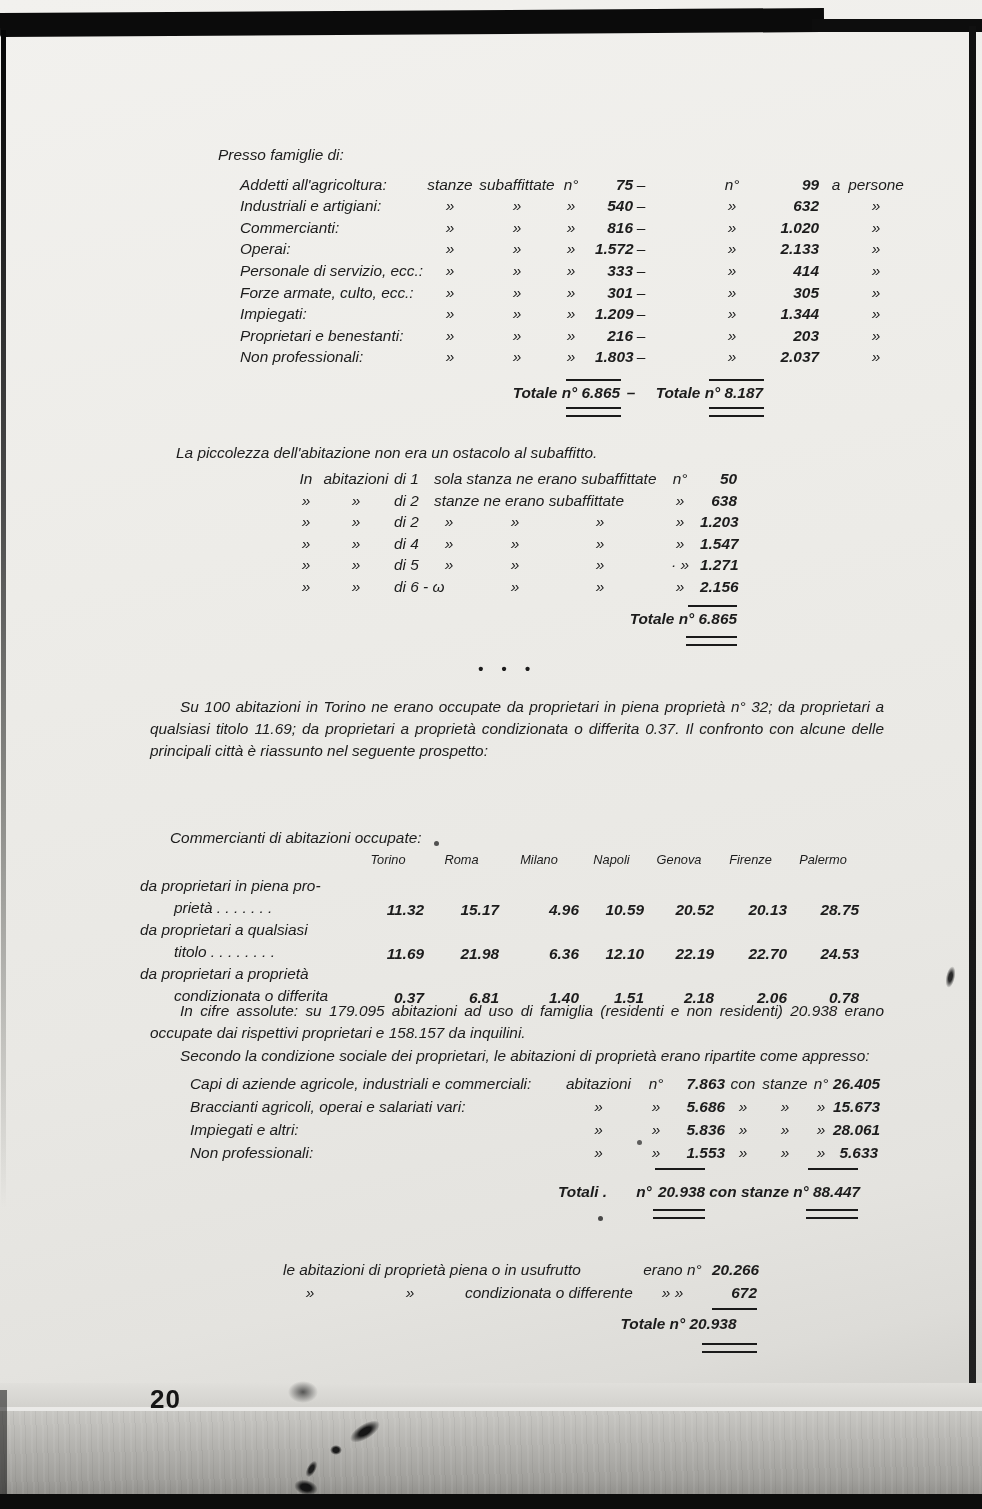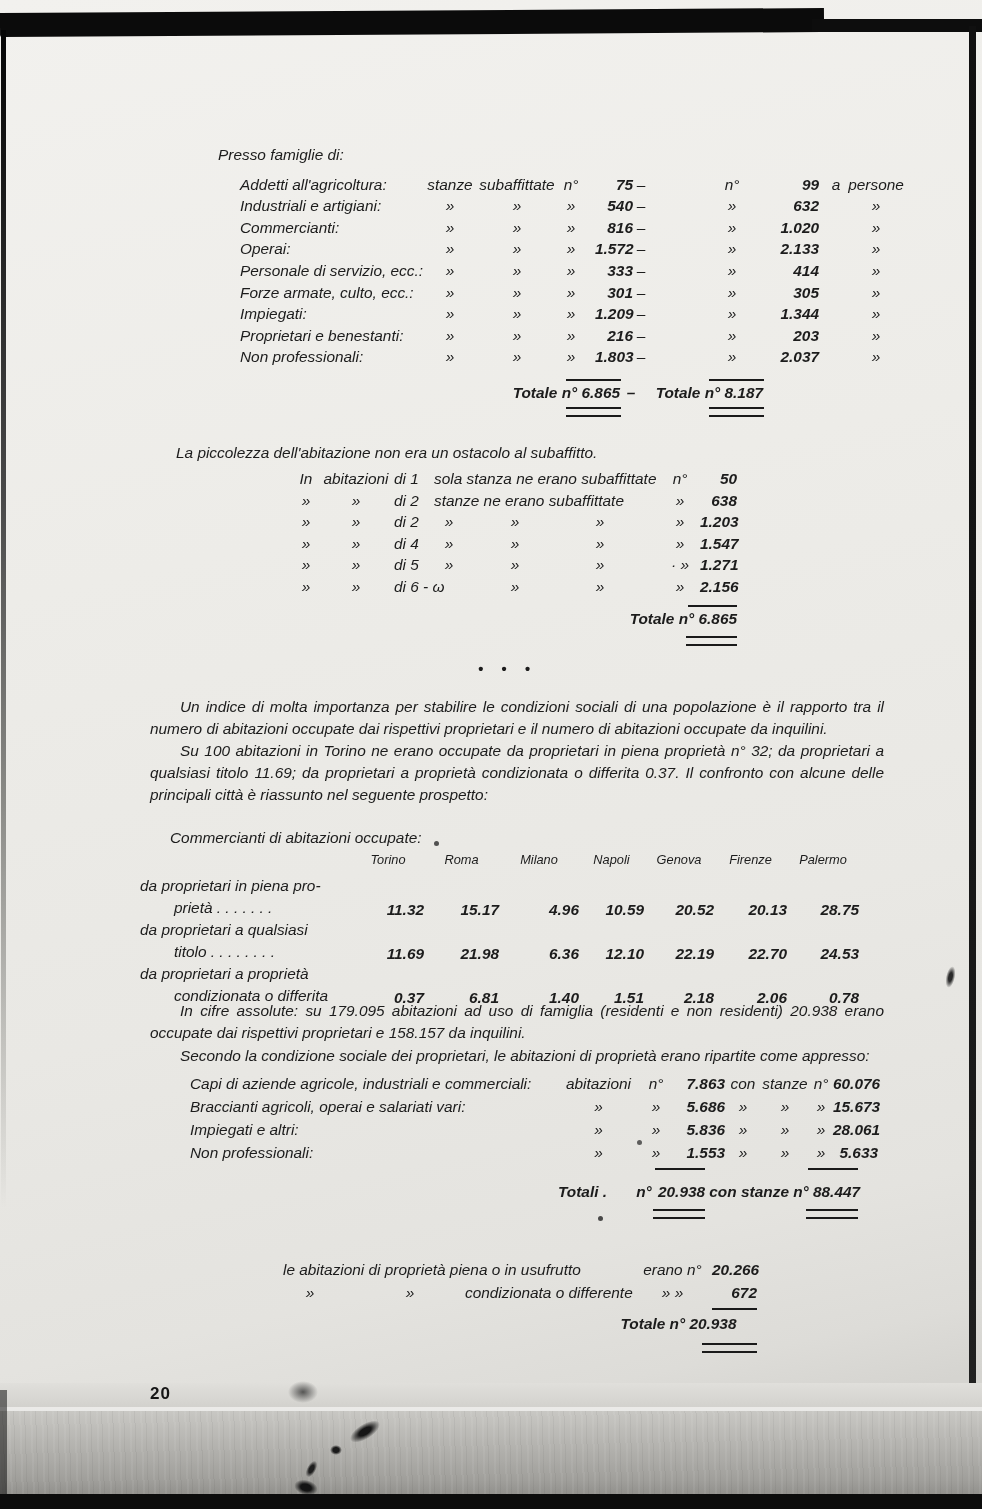--- a/index.html
+++ b/index.html
@@ -18,21 +18,21 @@
   .edge-right{left:969px;top:26px;width:7px;height:1462px;background:linear-gradient(to bottom,#101010 0%,#161616 55%,#1d1d1d 85%,#242424 100%);box-shadow:-9px 0 12px -5px rgba(0,0,0,0.18);}
   .edge-left{left:1px;top:30px;width:5px;height:1240px;background:linear-gradient(to bottom,#050505 0%,#1c1c1c 14%,#4a4a4a 38%,#8a8a86 62%,rgba(150,150,146,0) 95%);}
   
   .band-fold{left:0;top:1383px;width:982px;height:30px;background:linear-gradient(#e0dfdb,#cfceca);}
   .band-lightline{left:0;top:1407px;width:982px;height:4px;background:rgba(255,255,255,0.55);}
   .band-dark{left:0;top:1411px;width:982px;height:86px;background:linear-gradient(#c8c7c3,#a09f9b 80%,#8f8e8a 100%);}
   .band-noise{left:0;top:1411px;width:982px;height:86px;opacity:.25;
     background:repeating-linear-gradient(88deg,rgba(255,255,255,.25) 0 2px,rgba(0,0,0,0) 2px 5px,rgba(0,0,0,.18) 5px 6px,rgba(0,0,0,0) 6px 11px);}
   .band-black{left:0;top:1494px;width:982px;height:15px;background:#0c0c0c;}
   .band-leftdark{left:0;top:1390px;width:7px;height:119px;background:rgba(18,18,18,.55);}
-  .page-number{left:150px;top:1384px;font-style:normal;font-weight:bold;font-size:17px;color:#151515;letter-spacing:1px;}
+  .page-number{left:150px;top:1384px;font-style:normal;font-weight:bold;font-size:26px;color:#151515;letter-spacing:1px;}
   
   .srule{position:absolute;height:2px;background:#1a1a1a;}
   .drule{position:absolute;height:6px;border-top:2px solid #1a1a1a;border-bottom:2px solid #1a1a1a;}
   
   .s1-heading{left:218px;top:146px;}
   .s1-rows{left:240px;top:172px;}
   .s1r{height:21.6px;align-items:flex-end;}
   .s1 .w-lab{width:185px;}
   .s1 .w-u1{width:50px;}
   .s1 .w-u2{width:84px;}
@@ -316,21 +316,20 @@
         <span class="c w-v tr num">2.156</span>
       </div>
   </div>
   <div class="srule" style="left:688px;top:605px;width:49px;"></div>
   <div class="abs s2-total">Totale n° 6.865</div>
   <div class="drule" style="left:686px;top:636px;width:51px;"></div>
 
   <div class="abs sep">• • •</div>
 
   <div class="abs pblock pb1">
-    <p>Un indice di molta importanza per stabilire le condizioni sociali di una popolazione è il rapporto tra il numero di abitazioni occupate dai rispettivi proprietari e il numero di abitazioni occupate da inquilini.</p>
     <p>Su 100 abitazioni in Torino ne erano occupate da proprietari in piena proprietà n° 32; da proprietari a qualsiasi titolo 11.69; da proprietari a proprietà condizionata o differita 0.37. Il confronto con alcune delle principali città è riassunto nel seguente prospetto:</p>
   </div>
 
   <div class="abs tbl-caption">Commercianti di abitazioni occupate:</div>
   <div class="abs tbl">
     <div class="r tblh">
         <span class="c tl-sp"></span>
         <span class="c col0 tc">Torino</span>
         <span class="c col1 tc">Roma</span>
         <span class="c col2 tc">Milano</span>
@@ -378,21 +377,21 @@
 
   <div class="abs s4-rows s4">
     <div class="r s4r">
         <span class="c w-lab">Capi di aziende agricole, industriali e commerciali:</span>
         <span class="c w-u1 tc">abitazioni</span>
         <span class="c w-u2 tc">n°</span>
         <span class="c w-n1 tr num">7.863</span>
         <span class="c w-u3 tc">con</span>
         <span class="c w-u4 tc">stanze</span>
         <span class="c w-u5 tc">n°</span>
-        <span class="c w-n2 tr num">60.076</span>
+        <span class="c w-n2 tr num">26.405</span>
       </div>
     <div class="r s4r">
         <span class="c w-lab">Braccianti agricoli, operai e salariati vari:</span>
         <span class="c w-u1 tc">»</span>
         <span class="c w-u2 tc">»</span>
         <span class="c w-n1 tr num">5.686</span>
         <span class="c w-u3 tc">»</span>
         <span class="c w-u4 tc">»</span>
         <span class="c w-u5 tc">»</span>
         <span class="c w-n2 tr num">15.673</span>

